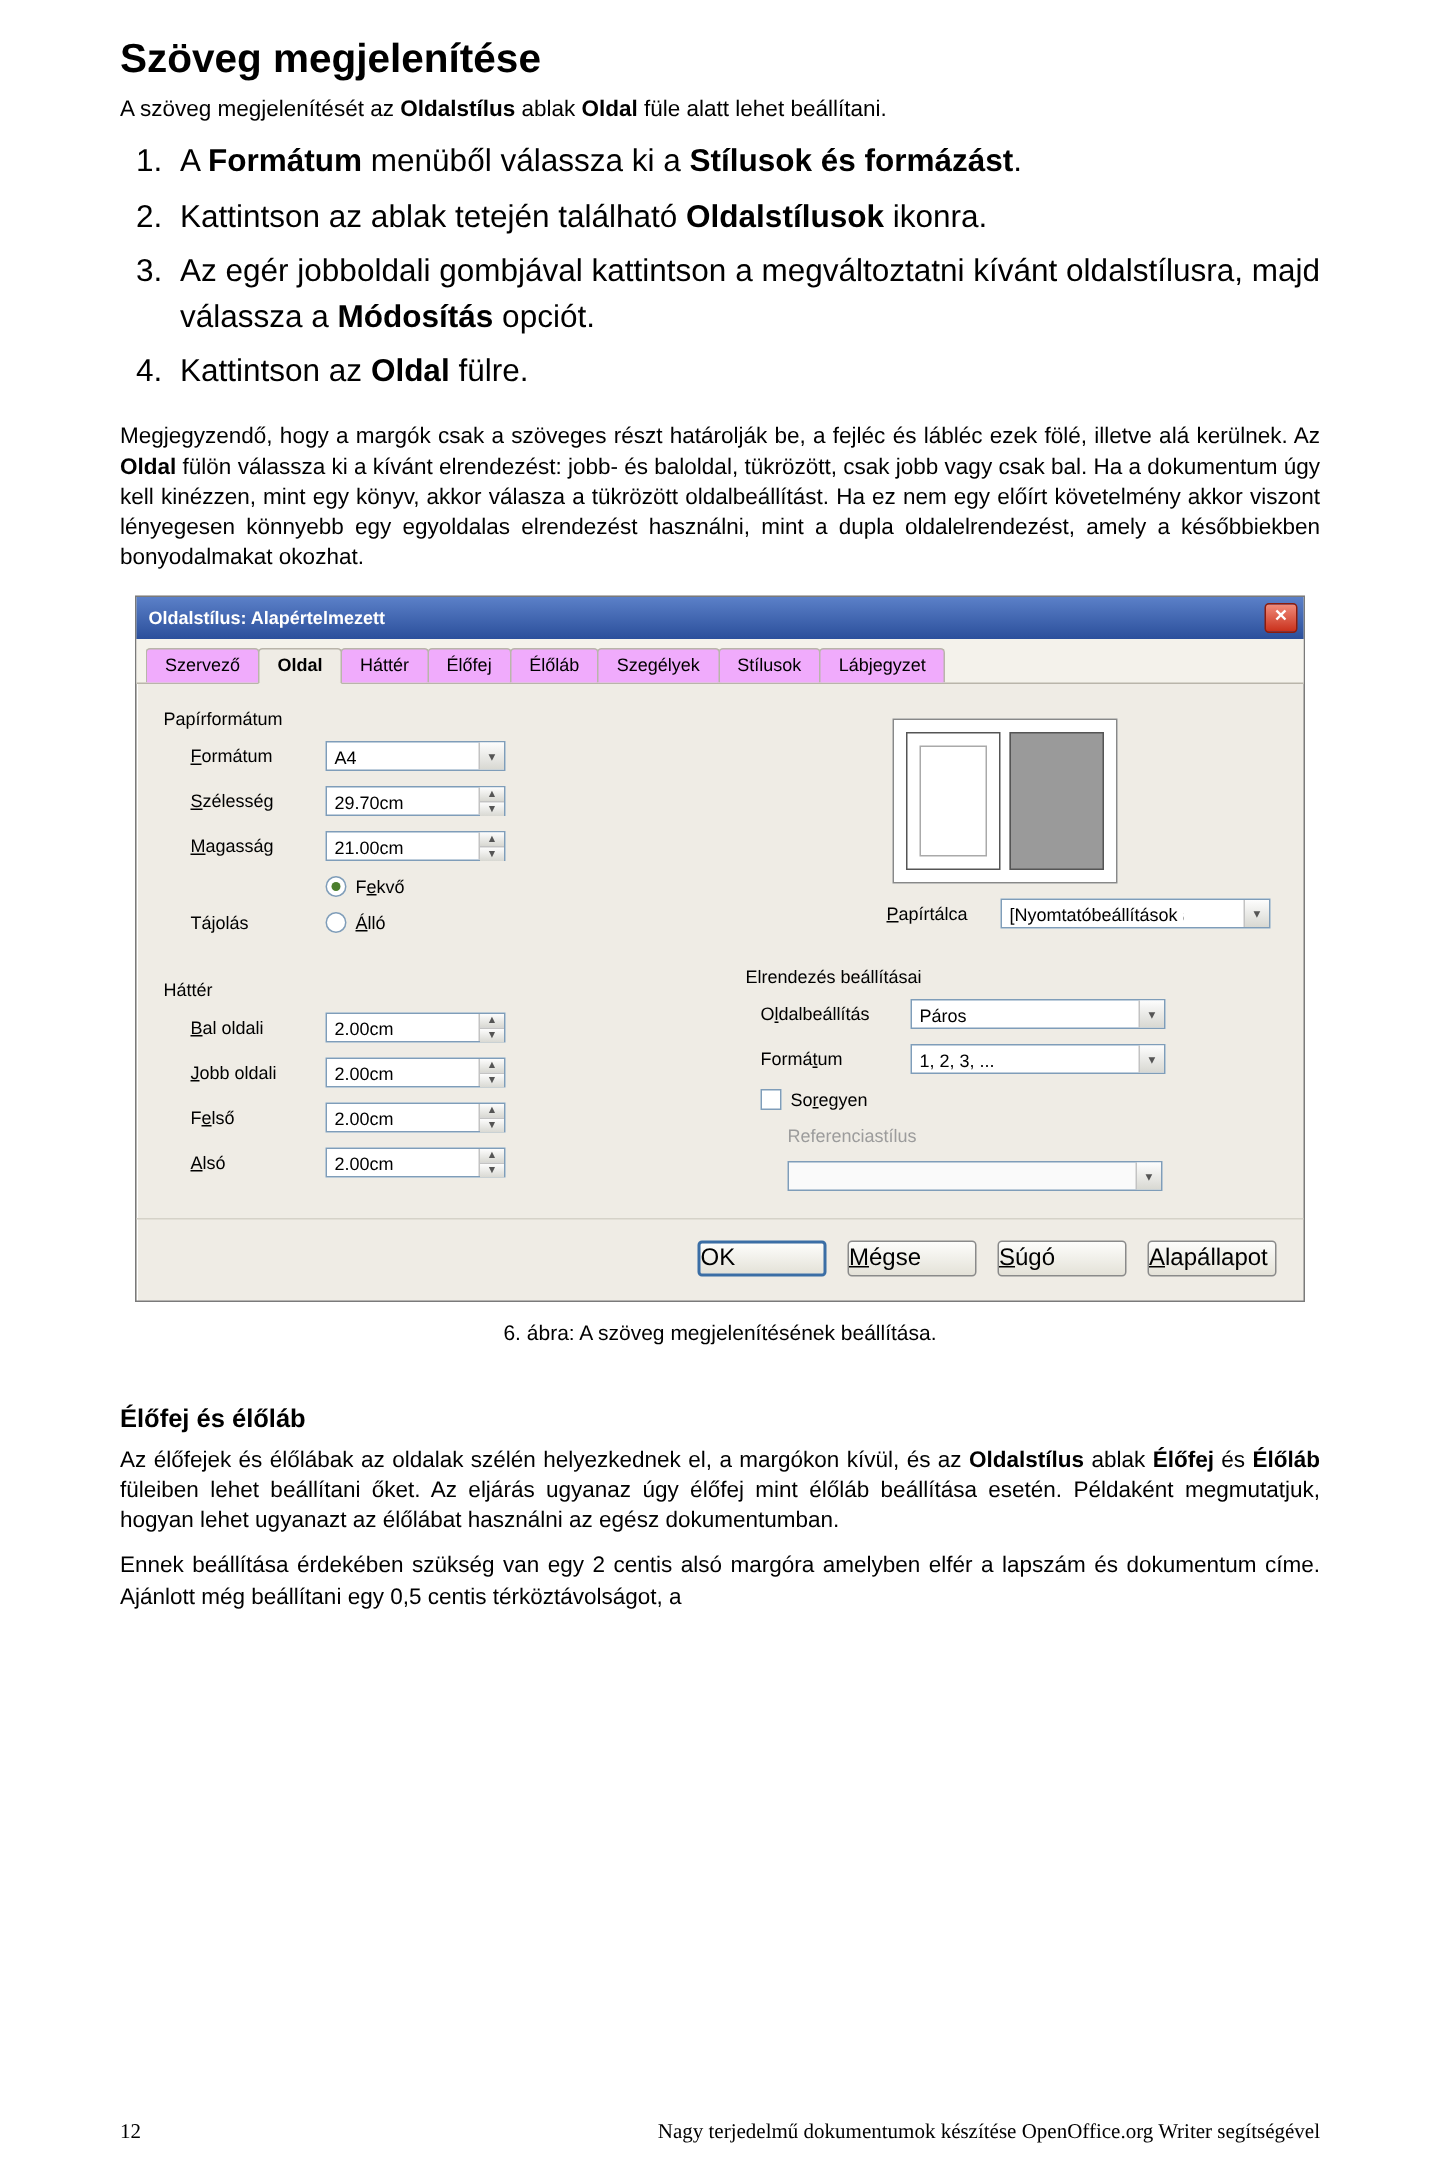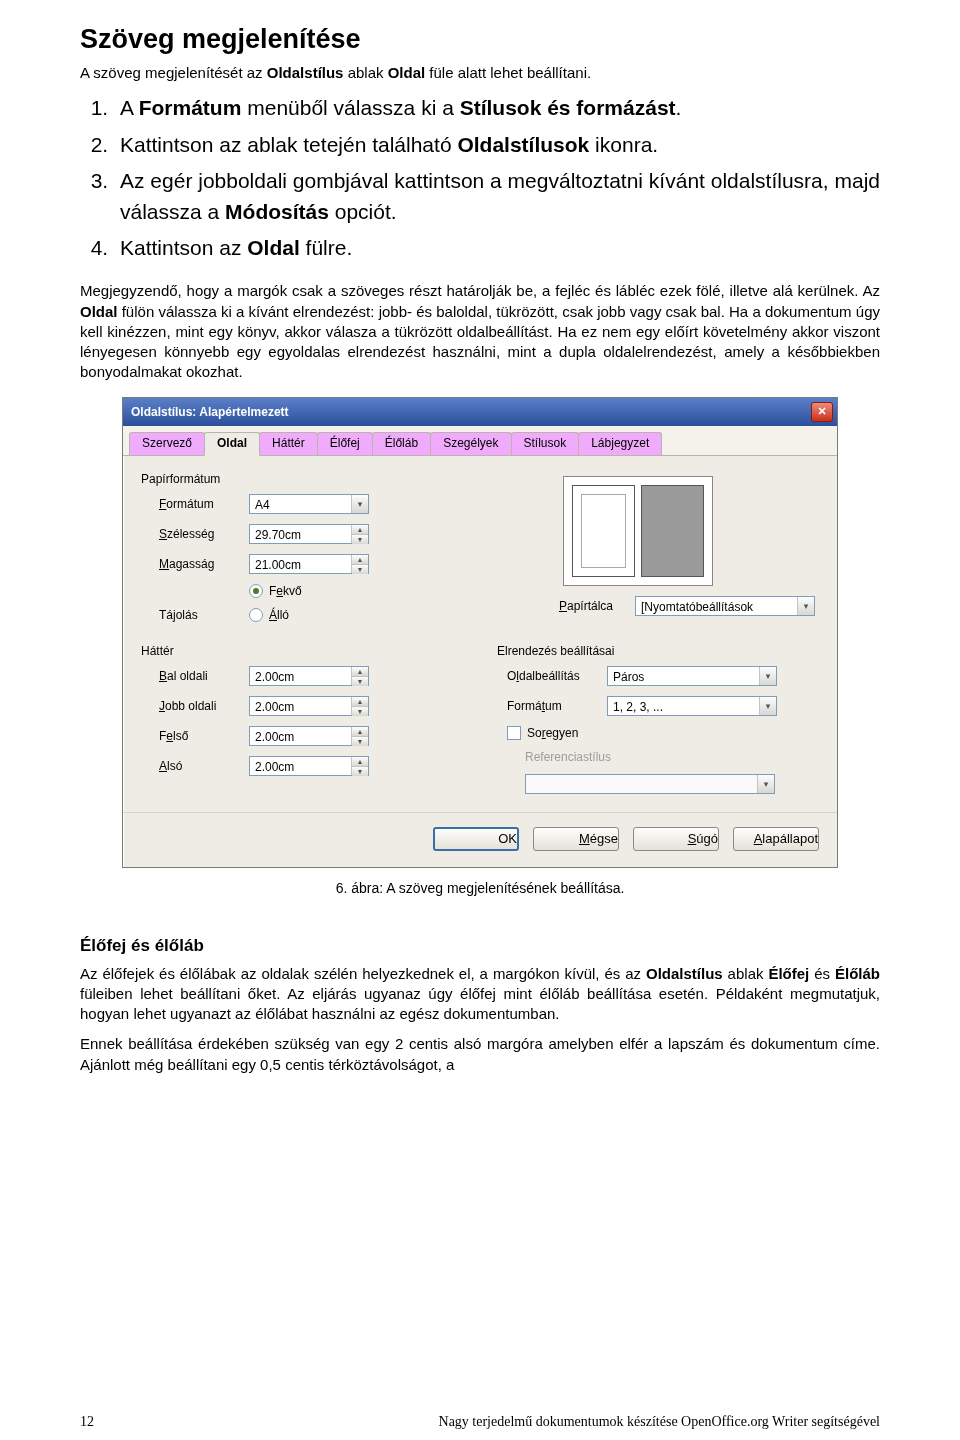--- a/index.html
+++ b/index.html
@@ -34,21 +34,21 @@
     padding-left: 34px;
     margin: 0 0 18px 0;
   }
   ol.steps li {
     margin-bottom: 6px;
     padding-left: 6px;
     text-align: justify;
   }
   .dialog-wrap {
     margin: 14px auto 12px auto;
-    width: 716px;
+    width: 780px;
   }
   .dialog {
     background: #efece5;
     border: 1px solid #7a7a7a;
     box-shadow: 1px 1px 0 #fff inset;
     font-size: 12px;
     font-family: Tahoma, Arial, sans-serif;
     color: #000;
   }
   .titlebar {
@@ -100,20 +100,21 @@
     z-index: 2;
   }
   .dialog-body {
     padding: 14px 18px 8px 18px;
     display: flex;
     flex-direction: column;
   }
   .row {
     display: flex;
     gap: 34px;
+    align-items: center;
   }
   .col {
     flex: 1;
   }
   .group-title {
     font-size: 12px;
     margin: 2px 0 8px 0;
   }
   .field-row {
     display: flex;
@@ -240,25 +241,25 @@
     display: flex;
     justify-content: flex-end;
     gap: 14px;
     padding: 14px 18px 16px 18px;
     border-top: 1px solid #d5d2c8;
   }
   .btn {
     min-width: 86px;
     height: 24px;
     line-height: 22px;
-    text-align: right;
+    text-align: left;
     border: 1px solid #8a8a8a;
     background: linear-gradient(#fdfdfb, #e4e2d8);
     border-radius: 3px;
-    font-size: 13px;
+    font-size: 16px;
     box-sizing: border-box;
   }
   .btn.default {
     border: 2px solid #3b6ea5;
     line-height: 20px;
   }
   .caption {
     text-align: center;
     font-size: 14px;
     margin: 4px 0 40px 0;

